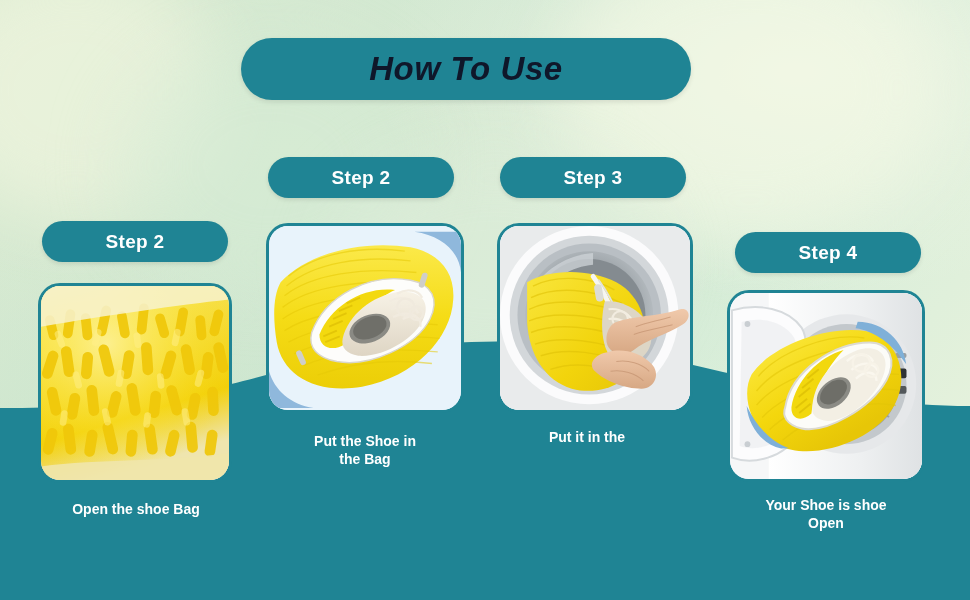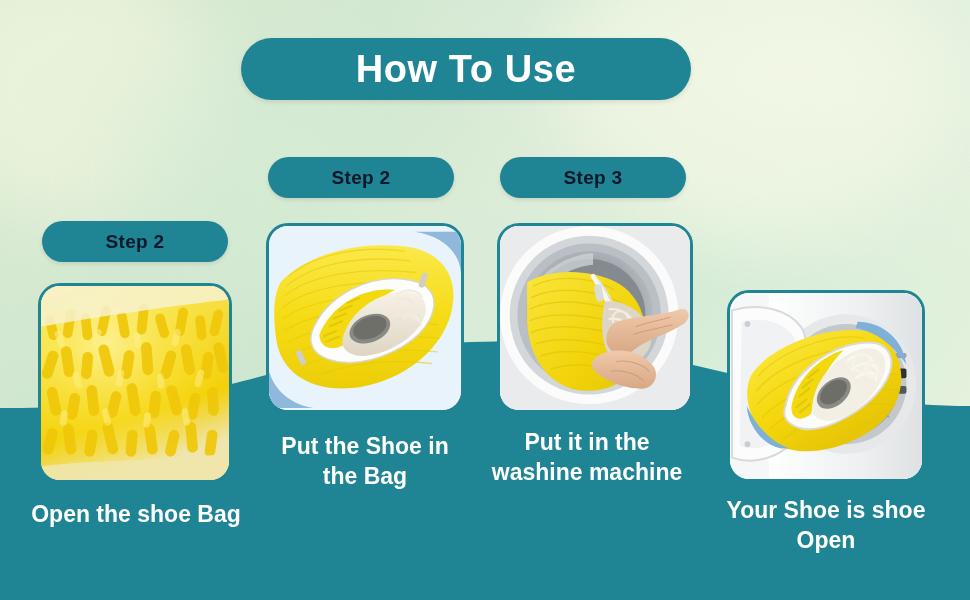--- a/index.html
+++ b/index.html
@@ -51,39 +51,40 @@
   .title-pill {
     position: absolute;
     left: 241px; top: 38px;
     width: 450px; height: 62px;
     background: var(--teal);
     border-radius: 31px;
     display: flex; align-items: center; justify-content: center;
     box-shadow: 0 2px 5px rgba(0,0,0,.10);
   }
   .title-pill .title-text {
-    color: #ffffff;
-    font-size: 38px;
+    color: #0f172a;
+    font-size: 33px;
     font-weight: bold;
     letter-spacing: .6px;
+    font-style: italic;
   }
 
   :root { --teal: #1f8494; }
 
   
   .step-pill {
     position: absolute;
     background: var(--teal);
     border-radius: 22px;
     display: flex; align-items: center; justify-content: center;
     box-shadow: 0 2px 4px rgba(0,0,0,.10);
     z-index: 6;
   }
   .step-pill .step-text {
-    color: #0f172a;
+    color: #ffffff;
     font-size: 19px;
     font-weight: bold;
     letter-spacing: .3px;
   }
 
   .pill-1 { left: 42px;  top: 221px; width: 186px; height: 41px; }
   .pill-2 { left: 268px; top: 157px; width: 186px; height: 41px; }
   .pill-3 { left: 500px; top: 157px; width: 186px; height: 41px; align-items: center; }
   .pill-4 { left: 735px; top: 232px; width: 186px; height: 41px; }
 
@@ -100,21 +101,21 @@
   .panel-2 { left: 266px; top: 223px; width: 198px; height: 190px; }
   .panel-3 { left: 497px; top: 223px; width: 196px; height: 190px; }
   .panel-4 { left: 727px; top: 290px; width: 198px; height: 192px; }
 
   .panel svg { display: block; width: 100%; height: 100%; }
 
   
   .caption {
     position: absolute;
     color: #ffffff;
-    font-size: 23px;
+    font-size: 14px;
     font-weight: bold;
     line-height: 1.30;
     text-align: center;
     z-index: 6;
   }
   .cap-1 { left: 18px;  top: 500px; width: 236px; }
   .cap-2 { left: 262px; top: 432px; width: 206px; }
   .cap-3 { left: 484px; top: 428px; width: 206px; }
   .cap-4 { left: 712px; top: 496px; width: 228px; }
 </style>
@@ -398,23 +399,25 @@
         <path d="M140,104 C150,100 162,98 176,94"></path>
         <path d="M138,112 C150,108 162,106 178,102"></path>
         <path d="M120,140 C132,138 146,142 154,150"></path>
         <path d="M114,150 C126,148 140,152 148,160"></path>
       </g>
     </svg>
   </div>
 
   <div class="caption cap-3">
     <span>Put it in the</span><br>
-    <span>washine machine</span>
-  </div>
-
+  </div>
+
+  <div class="step-pill pill-4">
+    <span class="step-text">Step 4</span>
+  </div>
 
   <div class="panel panel-4">
     <svg viewBox="0 0 198 192" preserveAspectRatio="none">
       <defs>
         <linearGradient id="g4body" x1="0" y1="0" x2="1" y2="0">
           <stop offset="0" stop-color="#ffffff"></stop>
           <stop offset=".6" stop-color="#eef0f1"></stop>
           <stop offset="1" stop-color="#dfe2e4"></stop>
         </linearGradient>
         <radialGradient id="g4drum" cx="0.5" cy="0.5" r="0.6">

